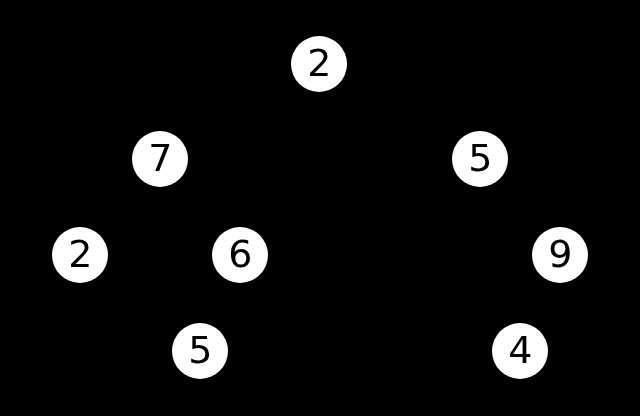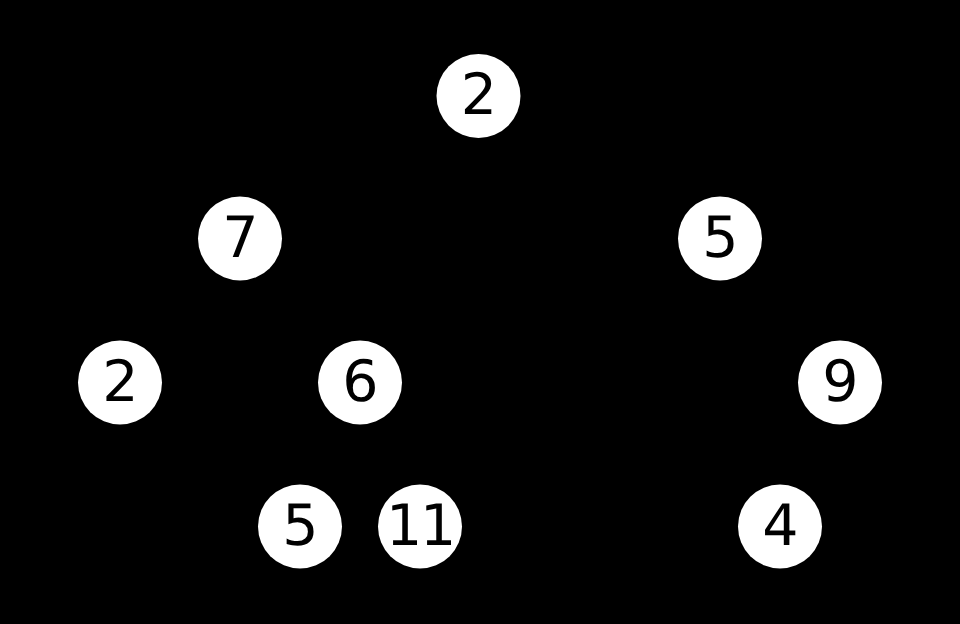--- a/index.html
+++ b/index.html
@@ -74,19 +74,16 @@
     </div>
     <div class="graph-node" style="left: 212px; top: 227px; width: 56px; height: 56px; background: rgb(255, 255, 255); color: rgb(0, 0, 0);">
       <span class="node-label">6</span>
     </div>
     <div class="graph-node" style="left: 532px; top: 227px; width: 56px; height: 56px; background: rgb(255, 255, 255); color: rgb(0, 0, 0);">
       <span class="node-label">9</span>
     </div>
     <div class="graph-node" style="left: 172px; top: 323px; width: 56px; height: 56px; background: rgb(255, 255, 255); color: rgb(0, 0, 0);">
       <span class="node-label">5</span>
     </div>
-    <div class="graph-node" style="left: 252px; top: 323px; width: 56px; height: 56px; background: rgb(255, 255, 255); color: rgb(0, 0, 0);">
-      <span class="node-label" style="letter-spacing: -1.5px;">11</span>
-    </div>
     <div class="graph-node" style="left: 492px; top: 323px; width: 56px; height: 56px; background: rgb(255, 255, 255); color: rgb(0, 0, 0);">
       <span class="node-label">4</span>
     </div>
   </div>
 
 </body></html>

